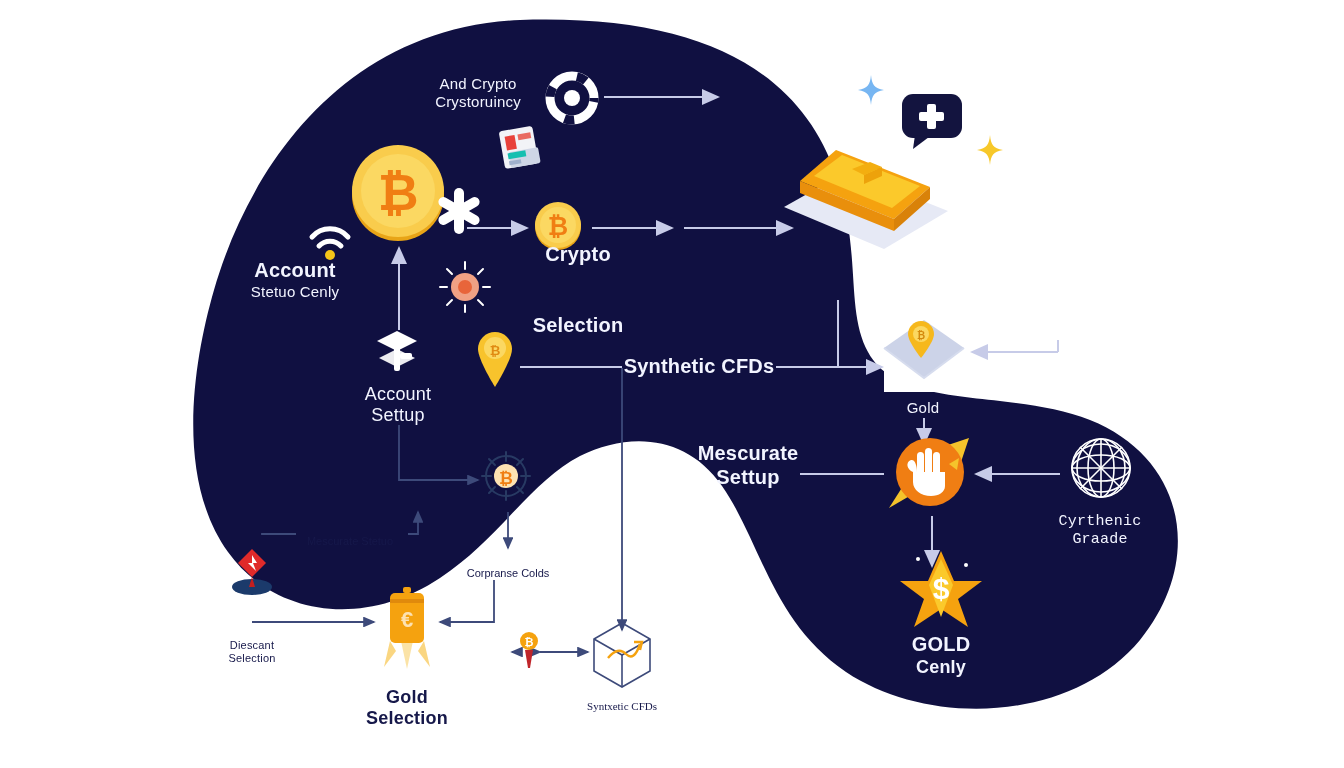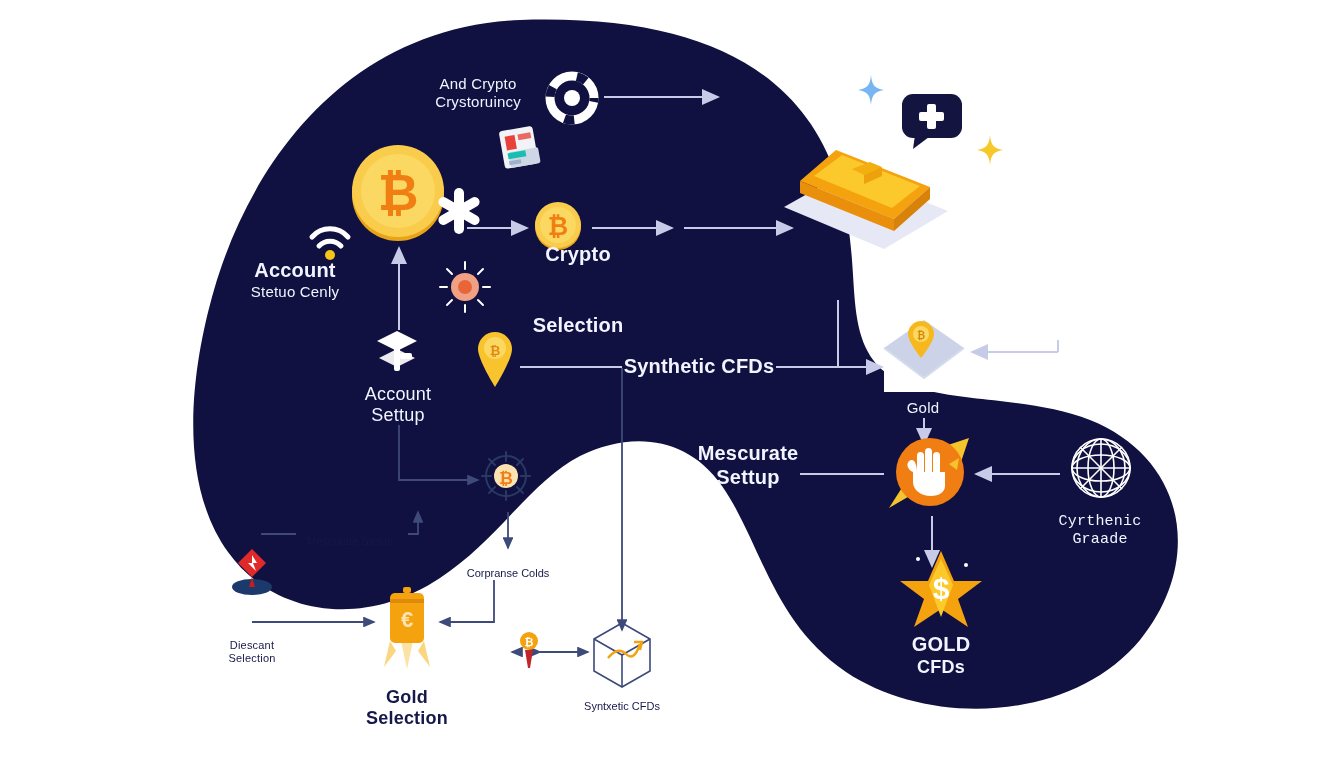--- a/index.html
+++ b/index.html
@@ -418,39 +418,39 @@
       <div class="label lbl-light lbl-bold s-xl">Settup</div>
     </div>
 
     <div class="node" style="left:1100px;top:531px;font-family:Liberation Mono, monospace;">
       <div class="label lbl-light lbl-reg s-md">Cyrthenic</div>
       <div class="label lbl-light lbl-reg s-md">Graade</div>
     </div>
 
     <div class="node" style="left:941px;top:655px;">
       <div class="label lbl-light lbl-bold s-xl">GOLD</div>
-      <div class="label lbl-light lbl-bold s-lg">CFDs</div>
+      <div class="label lbl-light lbl-bold s-lg">Cenly</div>
     </div>
 
     <div class="free-label lbl-dark s-sm" style="left:350px;top:535px;">
       <span>Mescurate Stetuo</span>
     </div>
 
     <div class="node" style="left:252px;top:608px;margin-top:44px;">
       <div class="label lbl-dark lbl-reg s-sm">Diescant</div>
       <div class="label lbl-dark lbl-reg s-sm">Selection</div>
     </div>
 
     <div class="free-label lbl-dark s-sm" style="left:508px;top:567px;">
       <span>Corpranse Colds</span>
     </div>
 
     <div class="node" style="left:407px;top:708px;">
       <div class="label lbl-dark lbl-bold s-lg">Gold</div>
       <div class="label lbl-dark lbl-bold s-lg">Selection</div>
     </div>
 
-    <div class="free-label lbl-dark s-sm" style="left:622px;top:700px;">
+    <div class="free-label lbl-dark s-sm" style="left:622px;top:700px;font-family:Liberation Serif, serif;">
       <span>Syntxetic CFDs</span>
     </div>
 
   </div>
 </div>
 
 </body></html>

